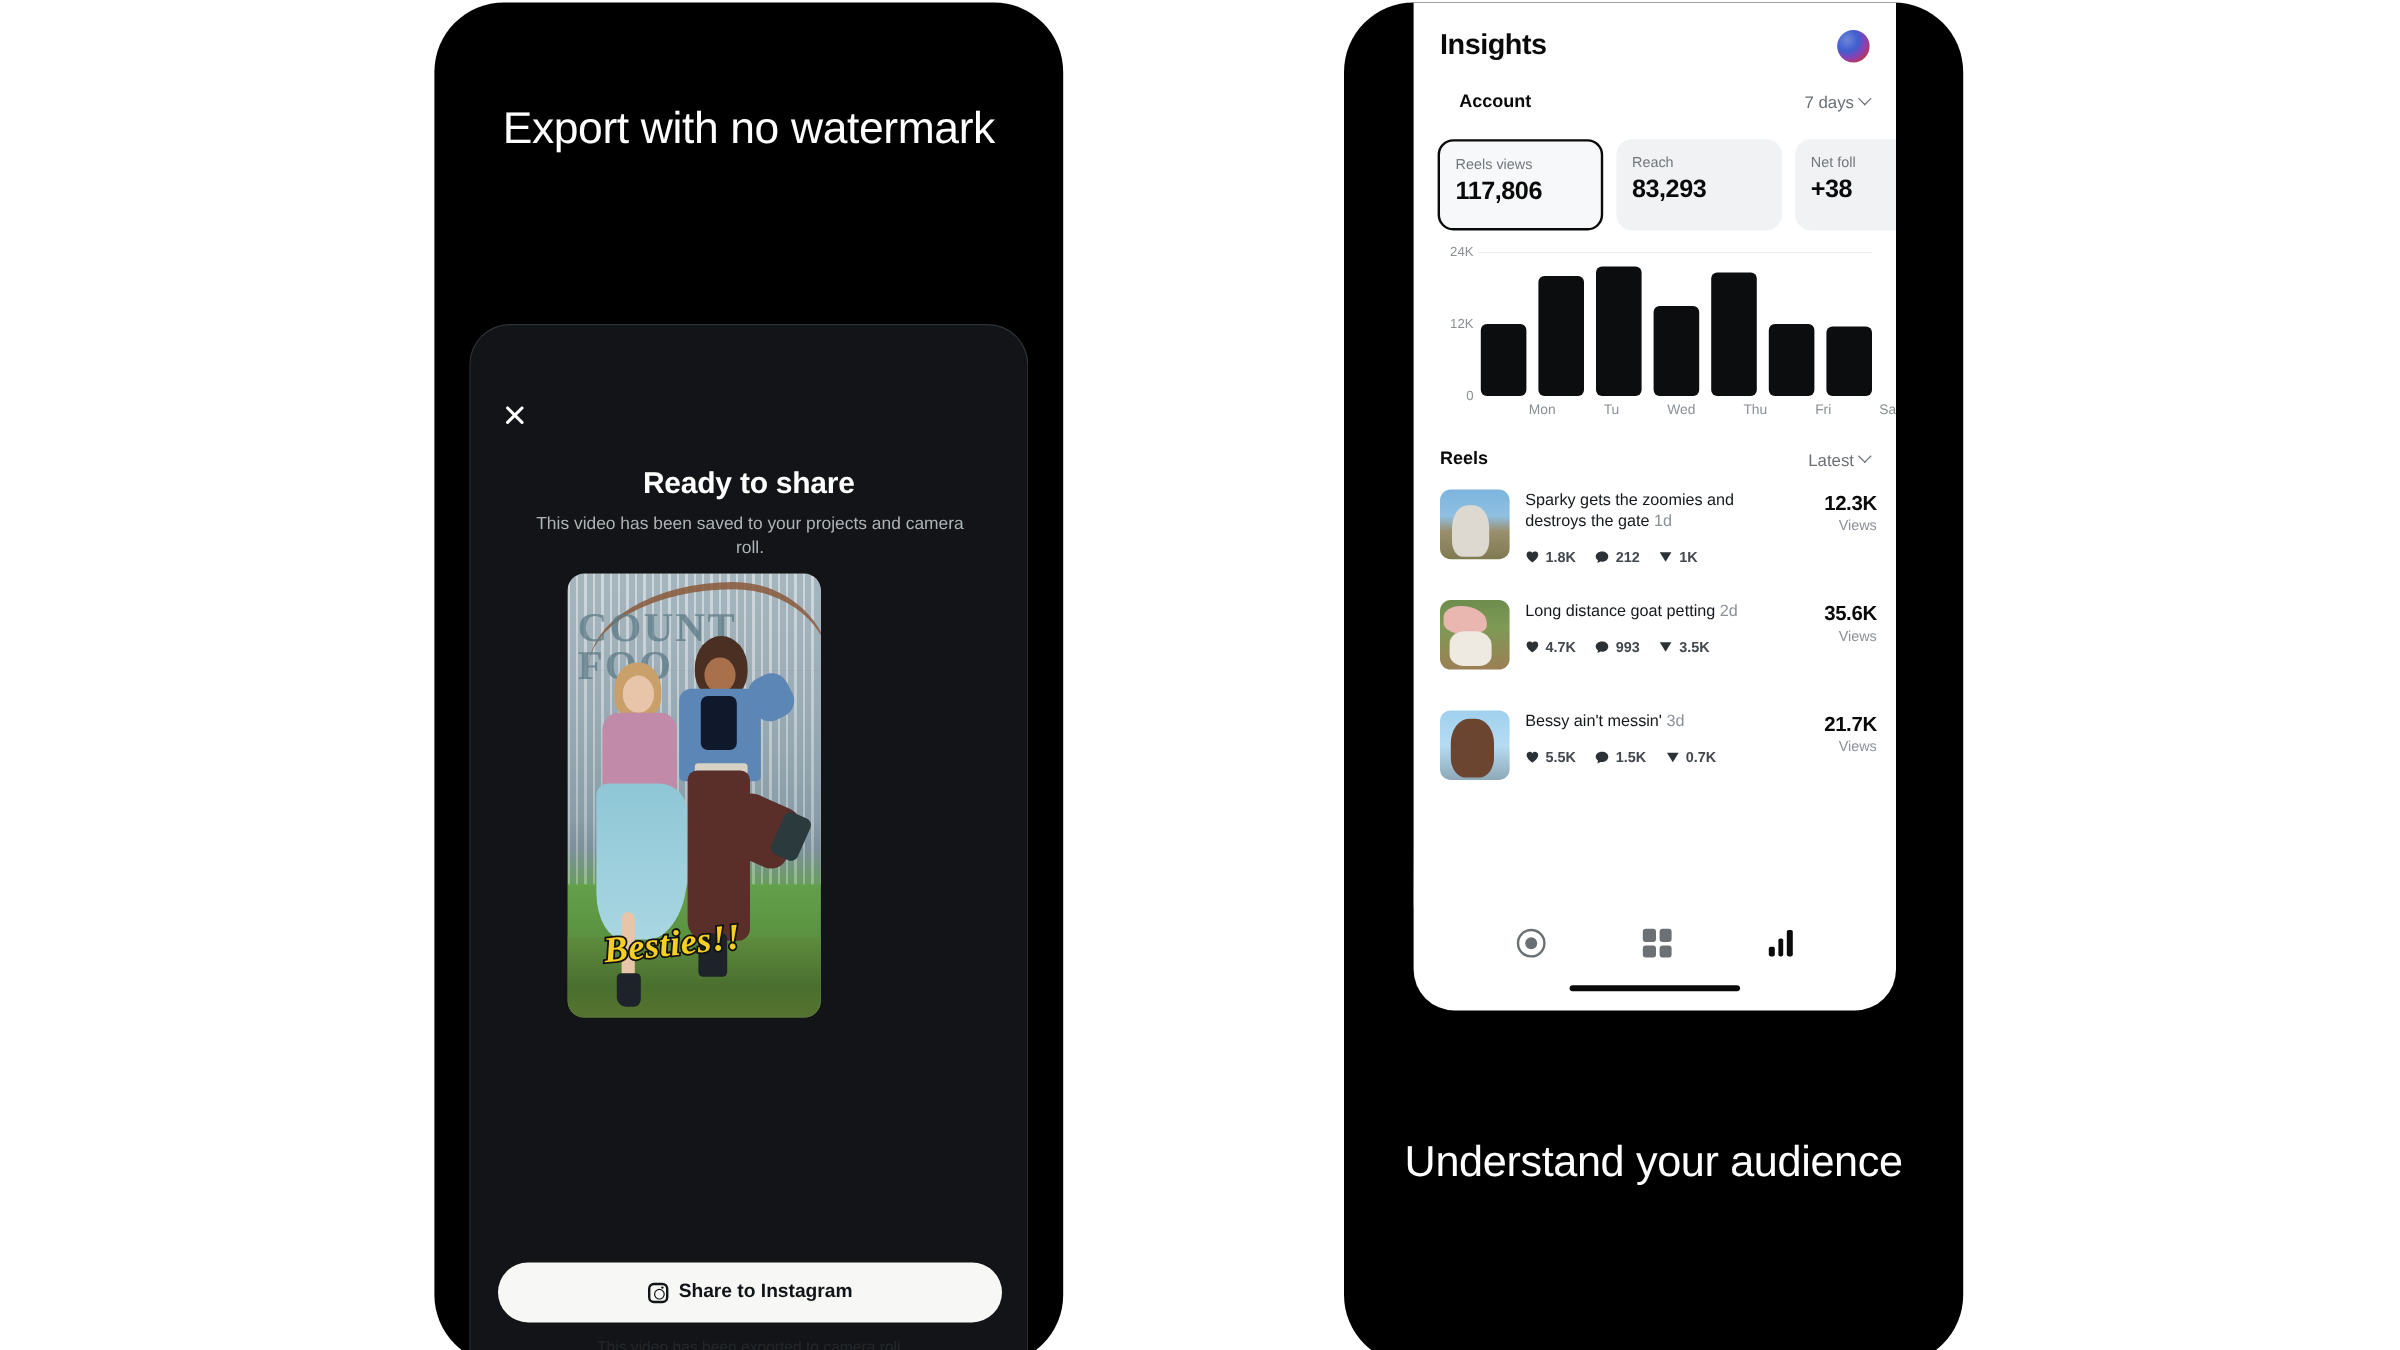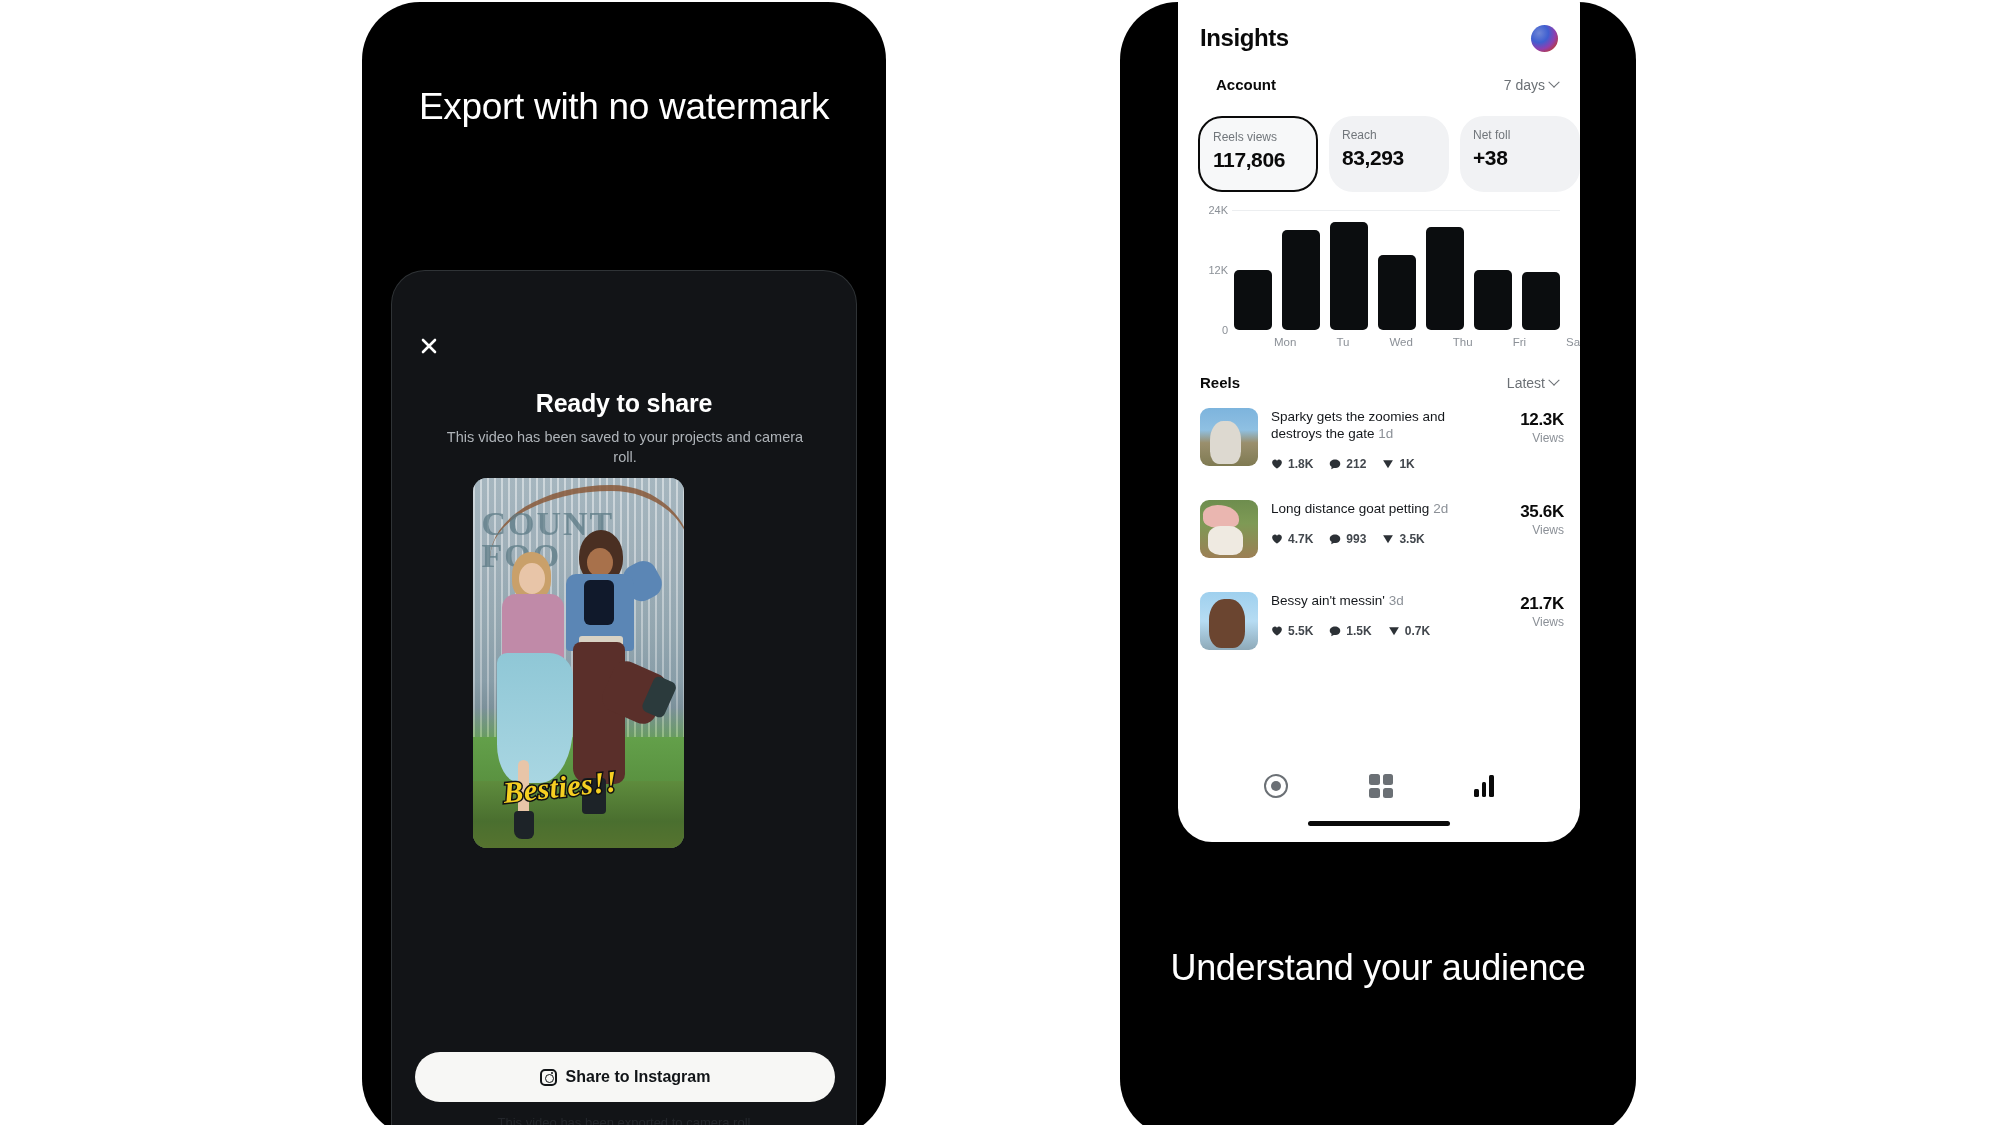--- a/index.html
+++ b/index.html
@@ -199,22 +199,22 @@
   .ins-subrow {
     position: absolute; left: 22px; top: 74px; right: 22px;
     display: flex; align-items: center; justify-content: space-between; margin-left: 16px;
   }
   .ins-acct { font-size: 15px; font-weight: 700; color: #0a0a0a; }
   .ins-range { font-size: 14px; color: #6b7075; display: flex; align-items: center; gap: 5px; cursor: pointer; }
   .chev { width: 8px; height: 8px; border-right: 1.8px solid #6b7075; border-bottom: 1.8px solid #6b7075; transform: rotate(45deg) translate(-2px,-2px); }
 
   .cards { position: absolute; left: 20px; top: 114px; display: flex; gap: 11px; }
   .card {
-    width: 120px; height: 76px; background: #f1f2f4;
-    border-radius: 24px; padding: 12px 13px;
+    width: 138px; height: 76px; background: #f1f2f4;
+    border-radius: 13px; padding: 12px 13px;
   }
   .card.active { background: #f7f8f9; border: 2.5px solid #0a0a0a; }
   .card-label { font-size: 12px; color: #71767b; margin-bottom: 4px; }
   .card-value { font-size: 21px; font-weight: 700; color: #0a0a0a; letter-spacing: -0.4px; }
 
   .chart { position: absolute; left: 20px; top: 208px; width: 362px; height: 145px; }
   .yax { position: absolute; left: 0; top: 0; width: 30px; height: 120px; }
   .yax span {
     position: absolute; right: 0; font-size: 11px; color: #8b9097;
     transform: translateY(-50%);

